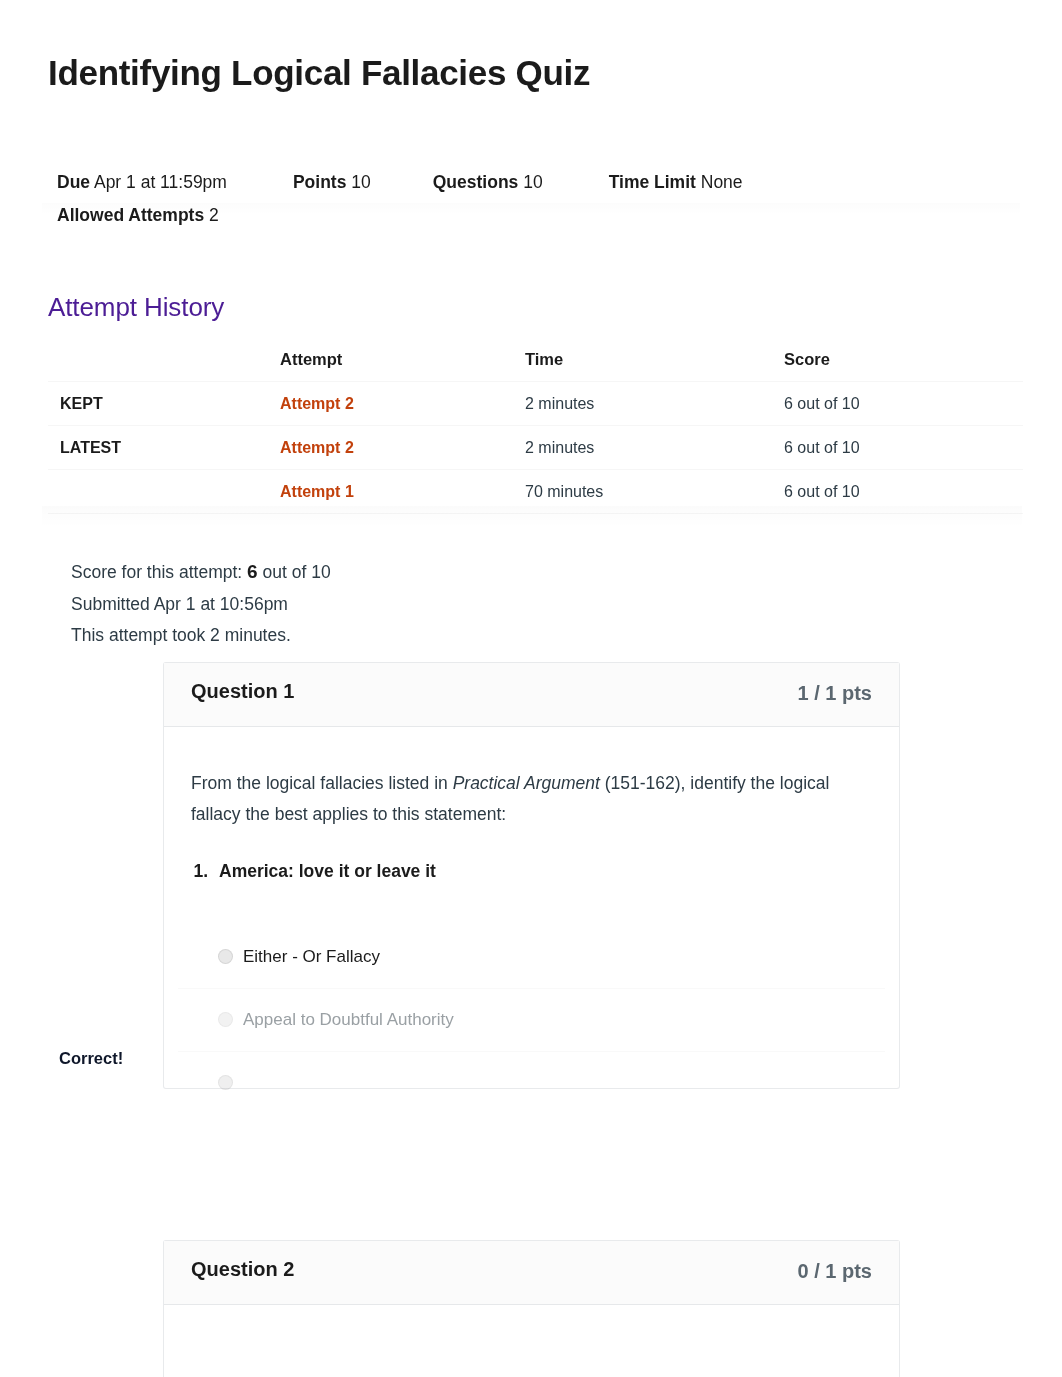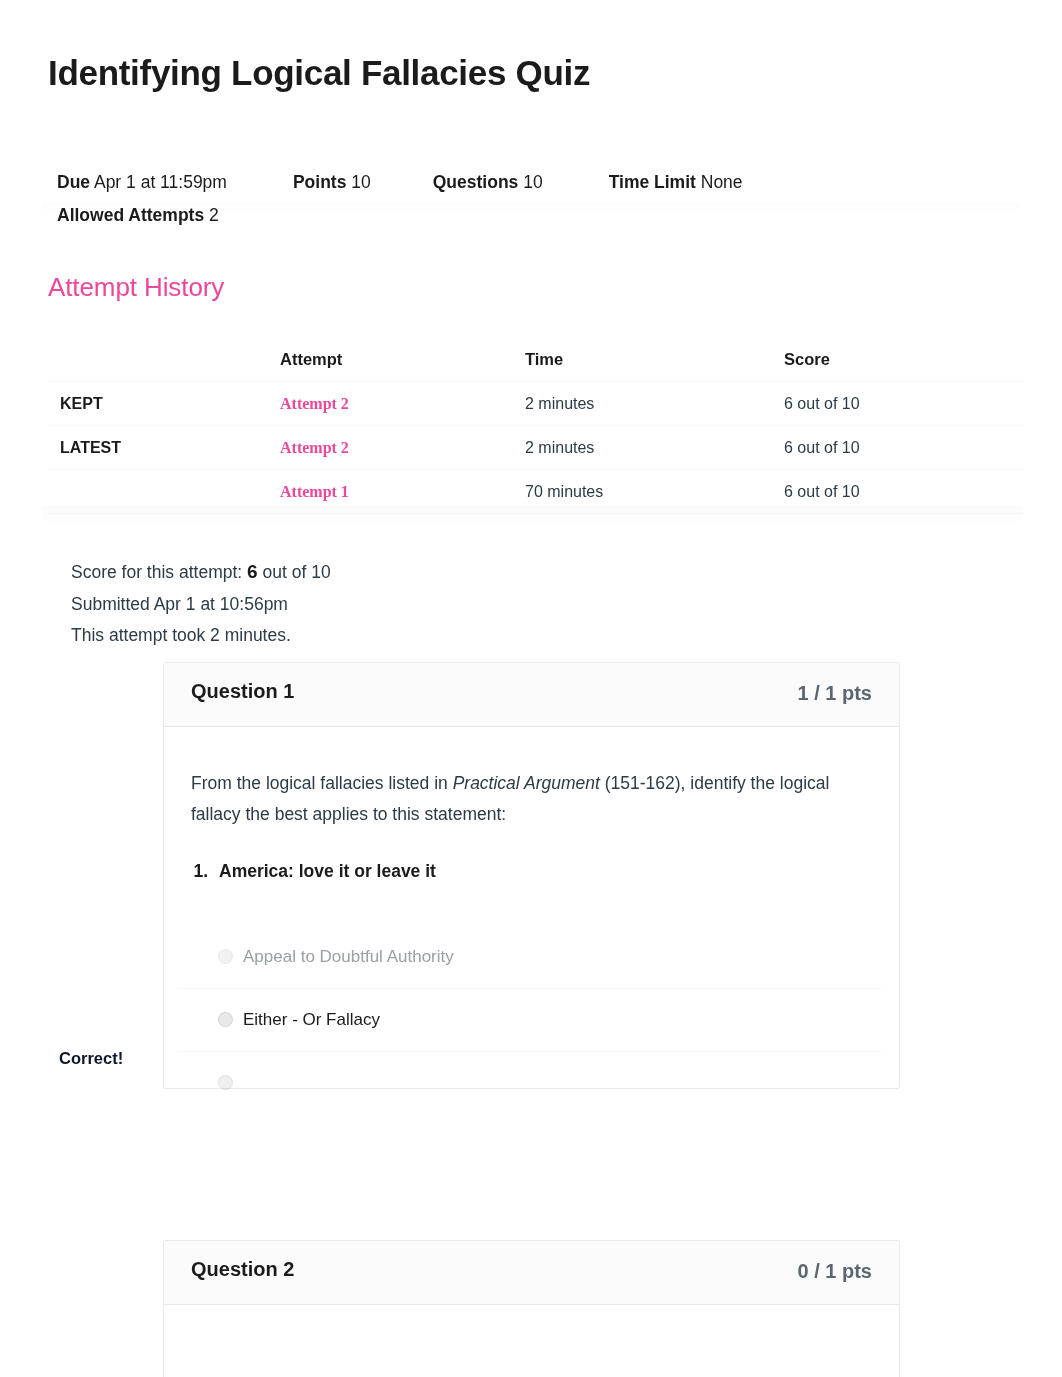--- a/index.html
+++ b/index.html
@@ -63,24 +63,24 @@
     top: 203px;
     width: 978px;
     height: 12px;
     background: linear-gradient(to bottom, rgba(0,0,0,0.013), rgba(0,0,0,0.0));
   }
 
   
   .section-heading {
     position: absolute;
     left: 48px;
-    top: 272px;
+    top: 292px;
     font-size: 26px;
     font-weight: normal;
-    color: #ec4899;
+    color: #4c1d95;
     letter-spacing: -0.1px;
     text-align: right;
   }
 
   .attempt-table {
     position: absolute;
     left: 48px;
     top: 338px;
     width: 975px;
     border-collapse: collapse;
@@ -100,25 +100,24 @@
   .col-attempt{ width: 245px; }
   .col-time   { width: 259px; }
   .col-score  { width: auto; }
 
   .attempt-table td.col-label {
     font-weight: bold;
     font-size: 16px;
     color: #1b1b1b;
   }
   .attempt-link {
-    color: #ec4899;
+    color: #c2410c;
     font-weight: bold;
     text-decoration: none;
     cursor: pointer;
-    font-family: Liberation Serif, serif;
   }
   .attempt-table tbody tr { border-top: 1px solid rgba(0,0,0,0.035); }
   .attempt-table tbody tr:last-child { border-bottom: 1px solid rgba(0,0,0,0.035); }
 
   .table-foot-rule {
     position: absolute;
     left: 42px;
     top: 506px;
     width: 980px;
     height: 22px;
@@ -317,27 +316,27 @@
       <div class="question-points">1 / 1 pts</div>
     </div>
     <div class="question-body">
       <p class="question-text"><span>From the logical fallacies listed in </span><em>Practical Argument</em><span> (151-162), identify the logical fallacy the best applies to this statement:</span></p>
 
       <ol class="statement-list">
         <li>America: love it or leave it</li>
       </ol>
 
       <div class="answers">
+        <div class="answer selected">
+          <span class="radio"></span>
+          <span class="answer-text">Either - Or Fallacy</span>
+        </div>
         <div class="answer">
           <span class="radio"></span>
           <span class="answer-text">Appeal to Doubtful Authority</span>
-        </div>
-        <div class="answer selected">
-          <span class="radio"></span>
-          <span class="answer-text">Either - Or Fallacy</span>
         </div>
         <div class="answer blank">
           <span class="radio"></span>
           <span class="answer-text"></span>
         </div>
       </div>
     </div>
   </div>
 
   <div class="answer-flag" id="flag-correct-1">Correct!</div>

